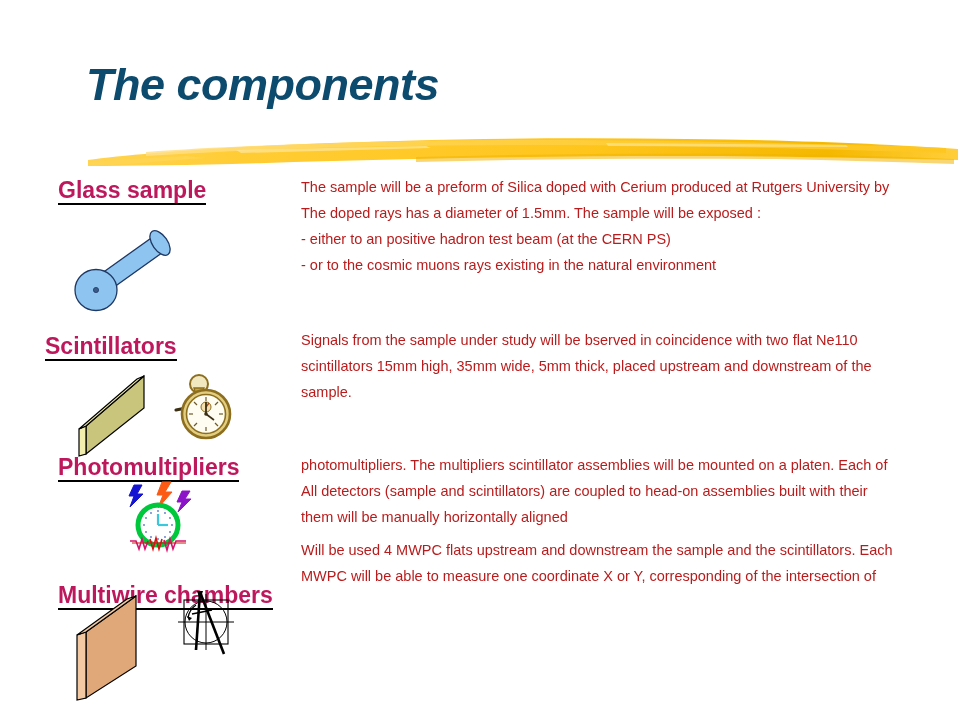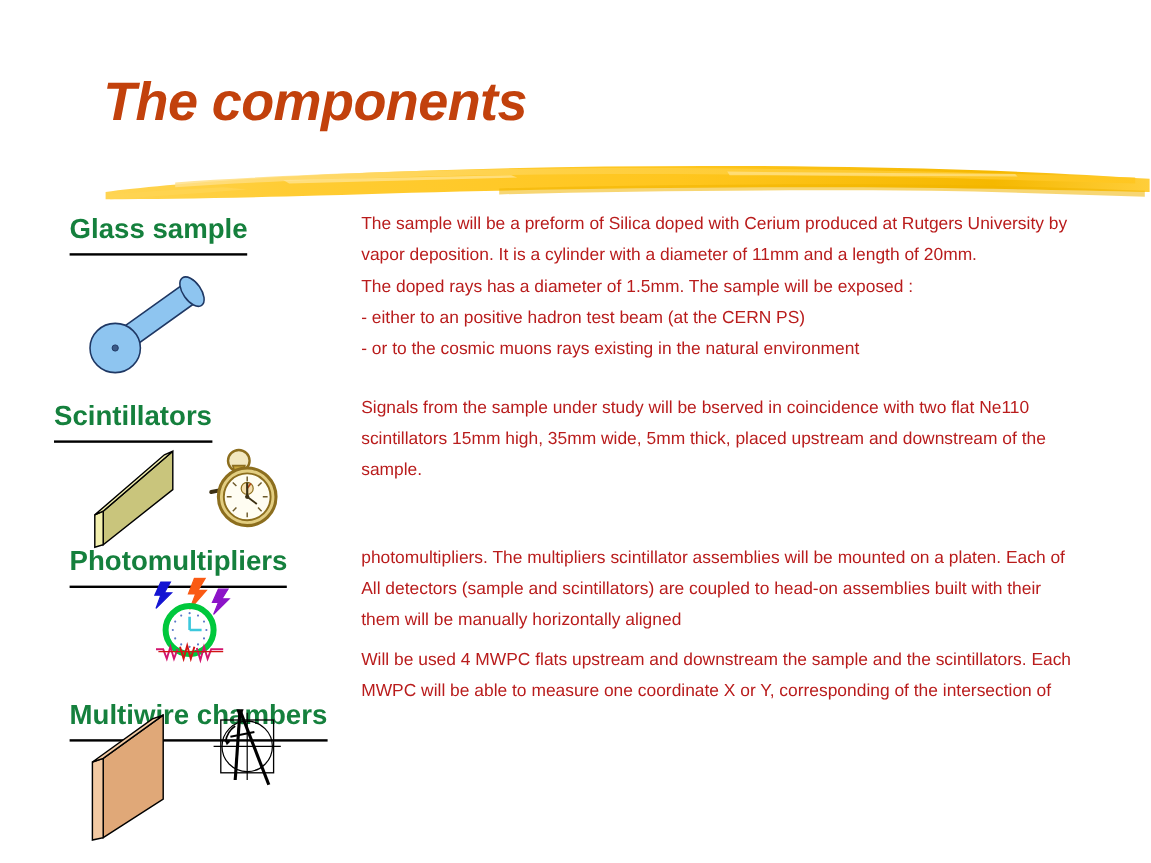--- a/index.html
+++ b/index.html
@@ -20,45 +20,45 @@
   
   #title {
     position: absolute;
     left: 86px;
     top: 59px;
     font-family: "Liberation Sans", sans-serif;
     font-weight: bold;
     font-style: italic;
     font-size: 45px;
     letter-spacing: -0.5px;
-    color: #c2410c;
+    color: #0c4a6e;
     white-space: nowrap;
   }
 
   
   #brush {
     position: absolute;
     left: 86px;
     top: 128px;
     width: 874px;
     height: 48px;
     pointer-events: none;
   }
 
   
   .heading {
     position: absolute;
     font-family: "Liberation Sans", sans-serif;
     font-weight: bold;
     font-size: 23px;
     line-height: 25px;
-    color: #15803d;
+    color: #be185d;
     white-space: nowrap;
     border-bottom: 2px solid #000000;
-    padding-bottom: 8px;
+    padding-bottom: 0;
   }
   #h-glass          { left: 58px; top: 178px; }
   #h-scint          { left: 45px; top: 334px; }
   #h-pmt            { left: 58px; top: 455px; }
   #h-mwpc           { left: 58px; top: 559px; margin-top: 24px; }
 
   
   .para {
     position: absolute;
     font-family: Liberation Sans, sans-serif;
@@ -123,21 +123,20 @@
 
     <ellipse cx="94" cy="19" rx="7.5" ry="14" transform="rotate(-35 94 19)" fill="#8EC5F0" stroke="#1F3864" stroke-width="1.3"></ellipse>
 
     <ellipse cx="30" cy="66" rx="21" ry="20.5" fill="#8EC5F0" stroke="#1F3864" stroke-width="1.3"></ellipse>
 
     <circle cx="30" cy="66" r="2.6" fill="#3B5A87" stroke="#1F3864" stroke-width="0.8"></circle>
   </svg>
 
   <div class="para" id="p-glass">
     <span class="para-line">The sample will be a preform of Silica doped with Cerium produced at Rutgers University by</span>
-    <span class="para-line">vapor deposition. It is a cylinder with a diameter of 11mm and a length of 20mm.</span>
     <span class="para-line">The doped rays has a diameter of 1.5mm. The sample will be exposed :</span>
     <span class="para-line">- either to an positive hadron test beam (at the CERN PS)</span>
     <span class="para-line">- or to the cosmic muons rays existing in the natural environment</span>
   </div>
 
   <div class="heading" id="h-scint">Scintillators</div>
 
   <svg class="figure" id="fig-scint" viewBox="0 0 90 90" aria-hidden="true">
 
     <path d="M12,58 L70,8 L70,40 L12,86 Z" fill="#C9C57C" stroke="#000000" stroke-width="1.2"></path>

